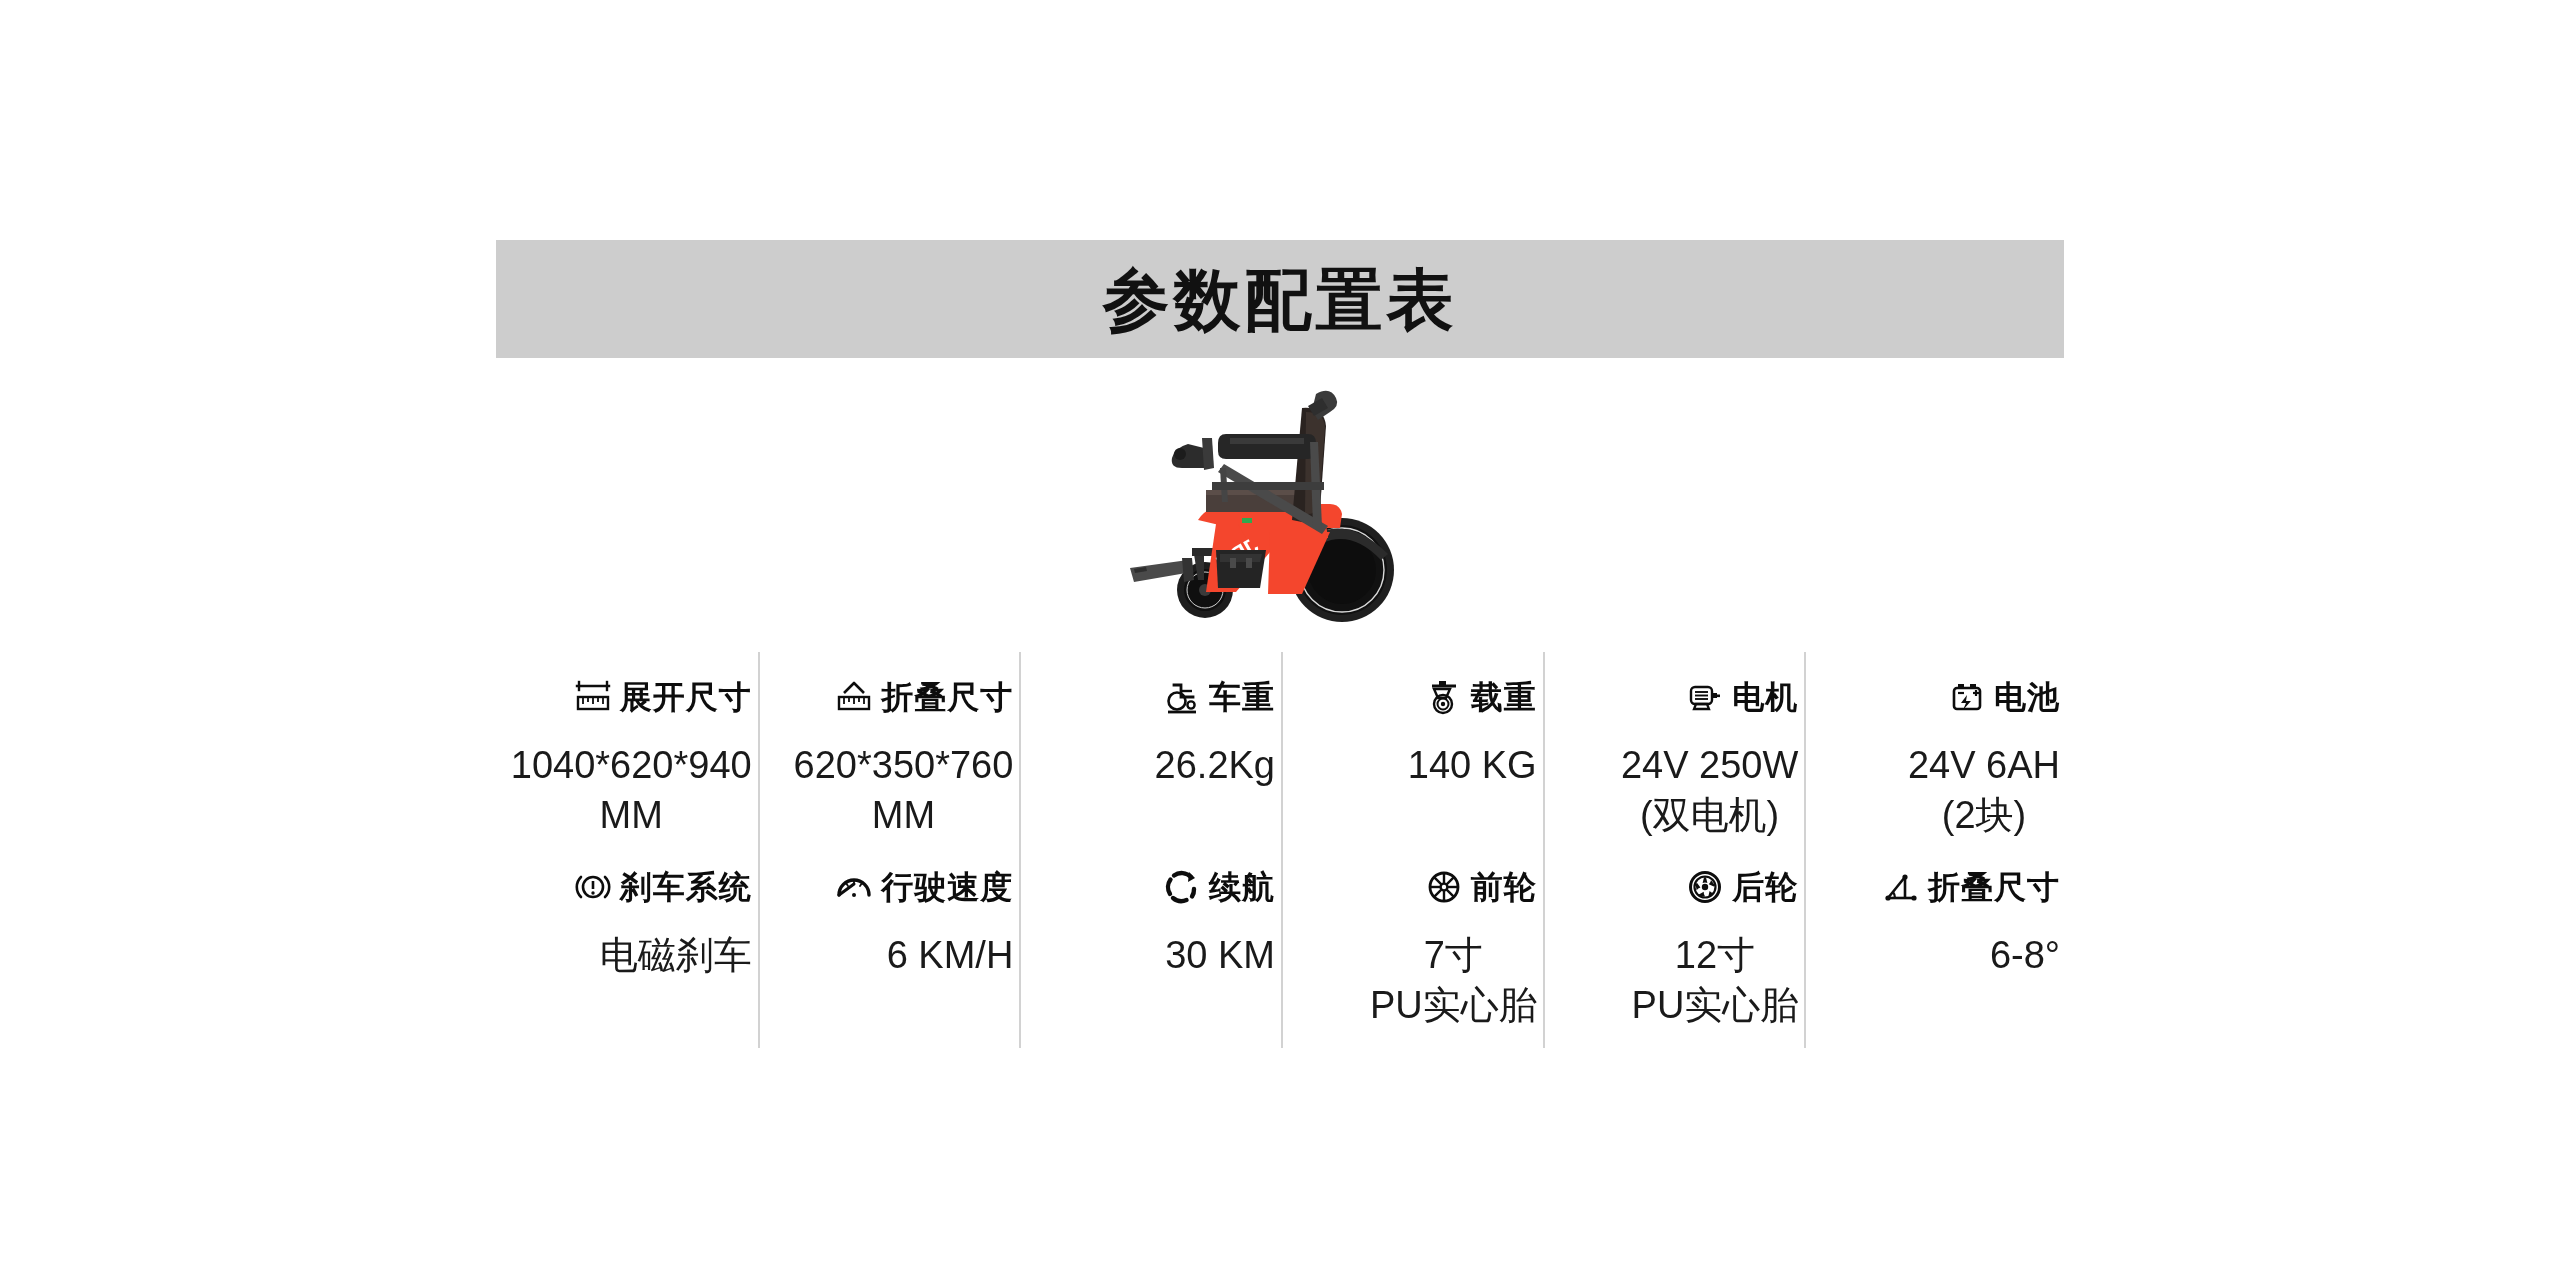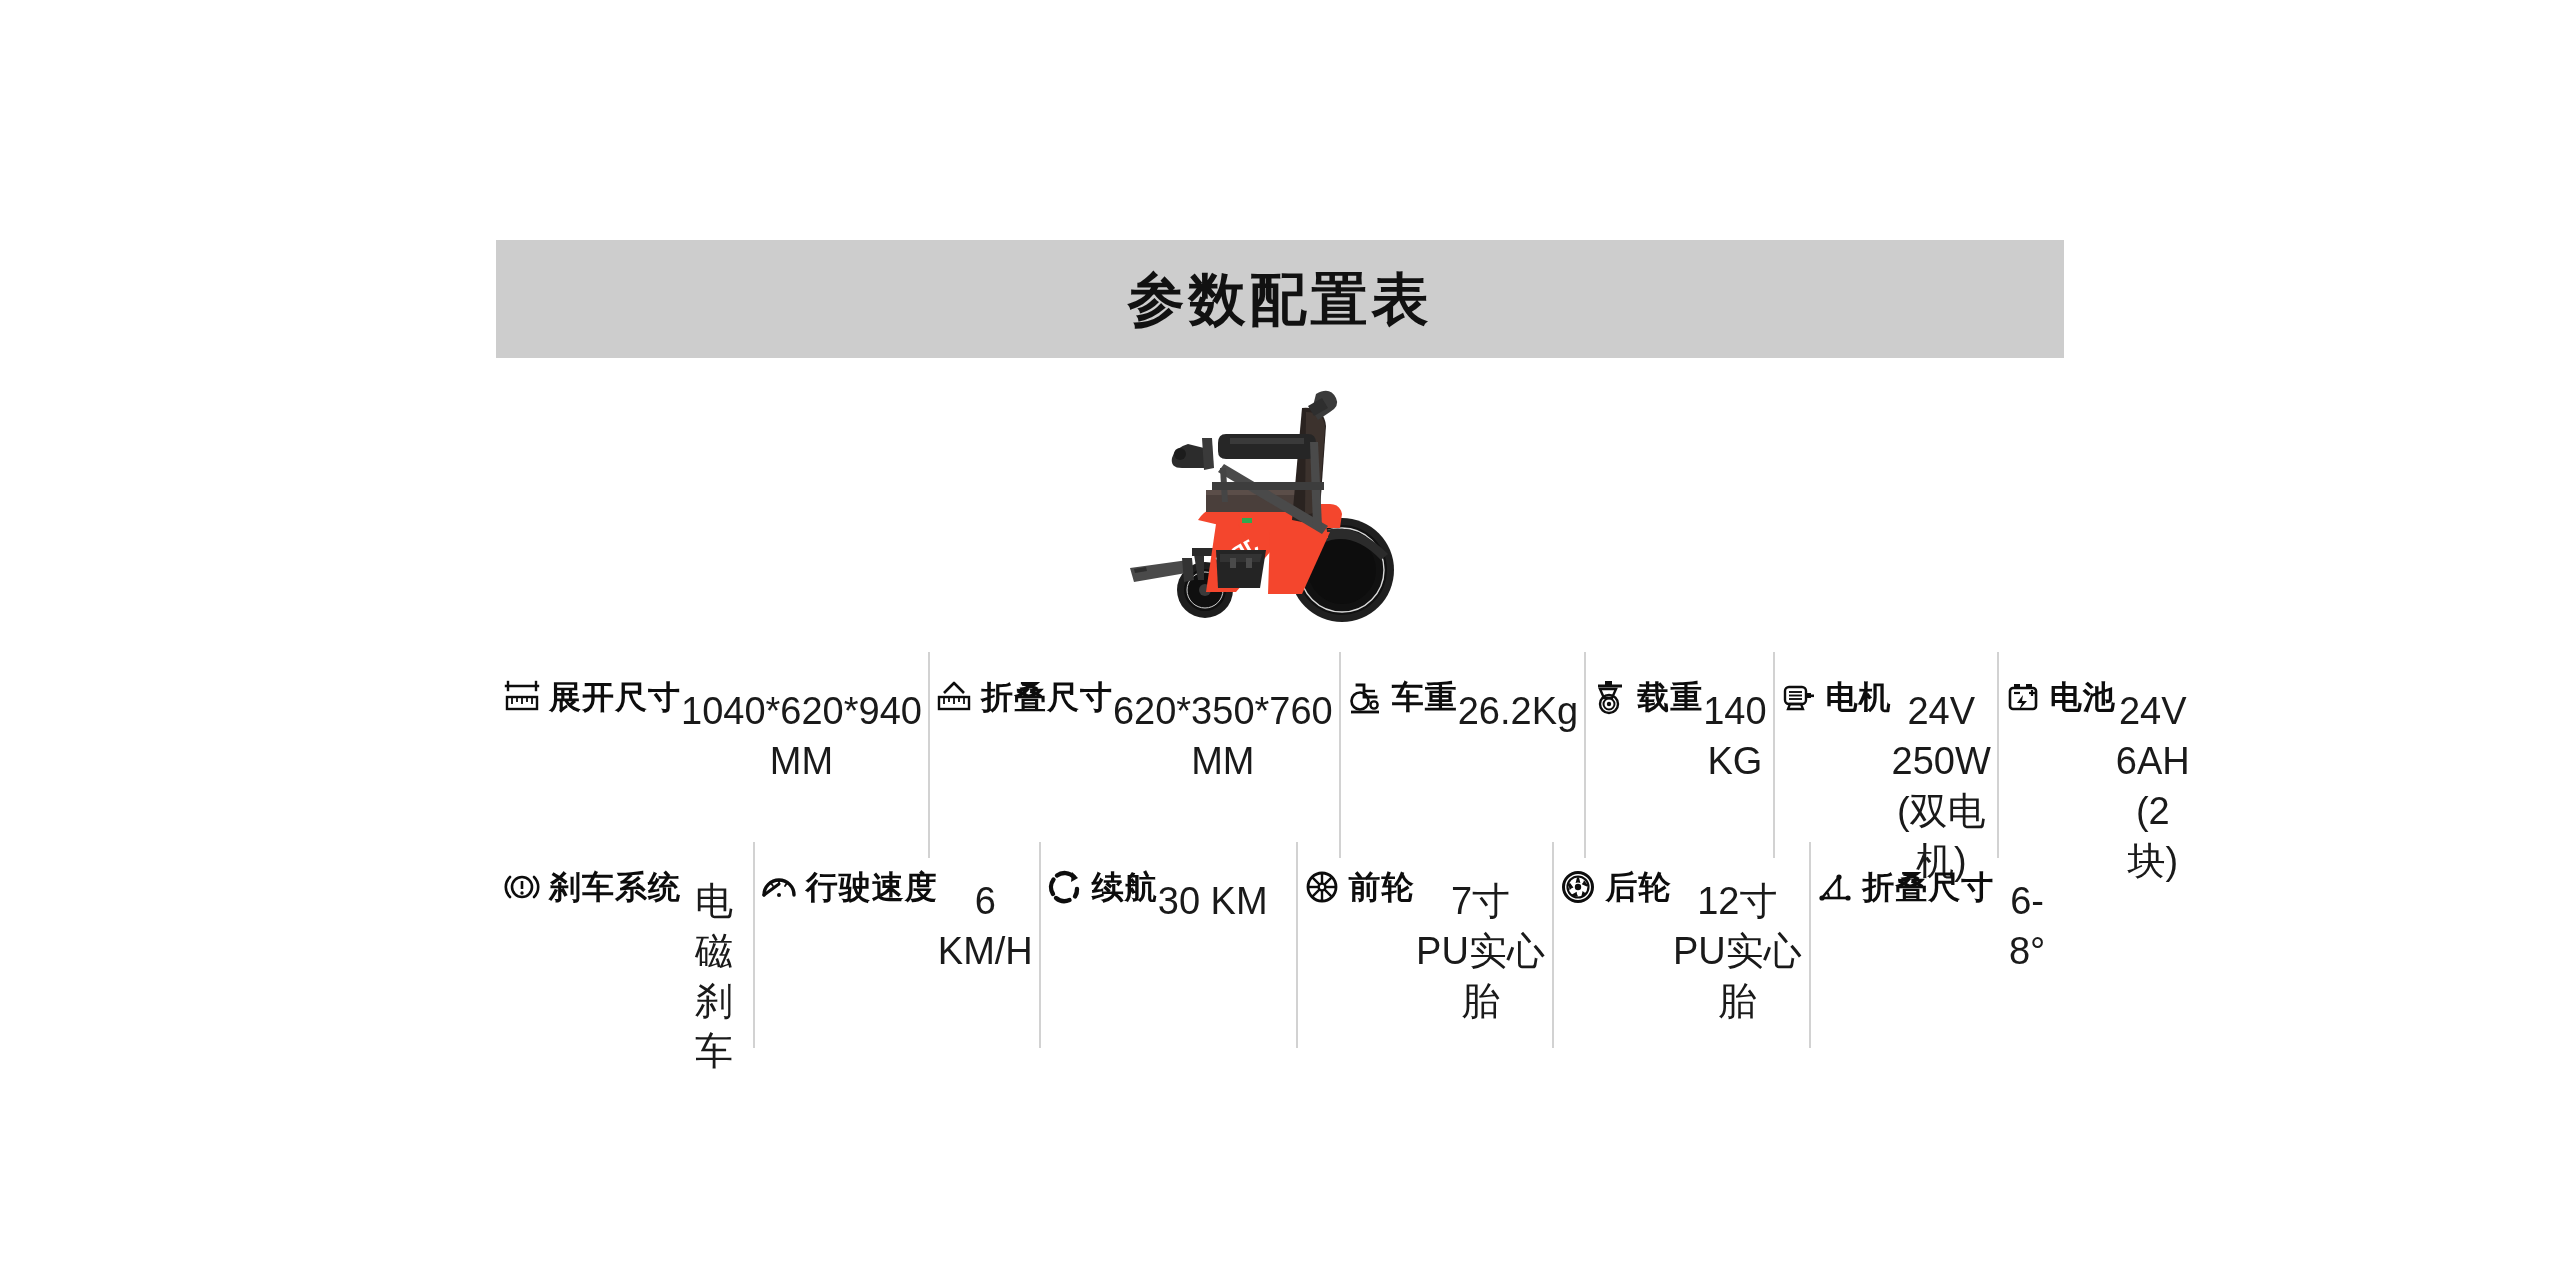--- a/index.html
+++ b/index.html
@@ -23,21 +23,21 @@
     left: 496px;
     top: 240px;
     width: 1568px;
     height: 118px;
     background: #cdcdcd;
     display: flex;
     align-items: center;
     justify-content: center;
   }
   .banner-title {
-    font-size: 57px;
+    font-size: 67px;
     font-weight: 700;
     color: #111111;
     letter-spacing: 4px;
     line-height: 1;
   }
 
   
   .hero {
     position: absolute;
     left: 1120px;
@@ -60,22 +60,22 @@
     position: relative;
   }
   .spec-row.row-1 { height: 190px; }
   .spec-row.row-2 { height: 190px; }
 
   .spec-cell {
     position: relative;
     flex: 1 1 0;
     padding: 10px 6px 0 6px;
     display: flex;
-    flex-direction: row;
-    align-items: flex-start;
+    flex-direction: column;
+    align-items: flex-end;
     text-align: center;
   }
   
   .spec-cell + .spec-cell::before {
     content: "";
     position: absolute;
     left: 0;
     top: -8px;
     bottom: -8px;
     width: 2px;

